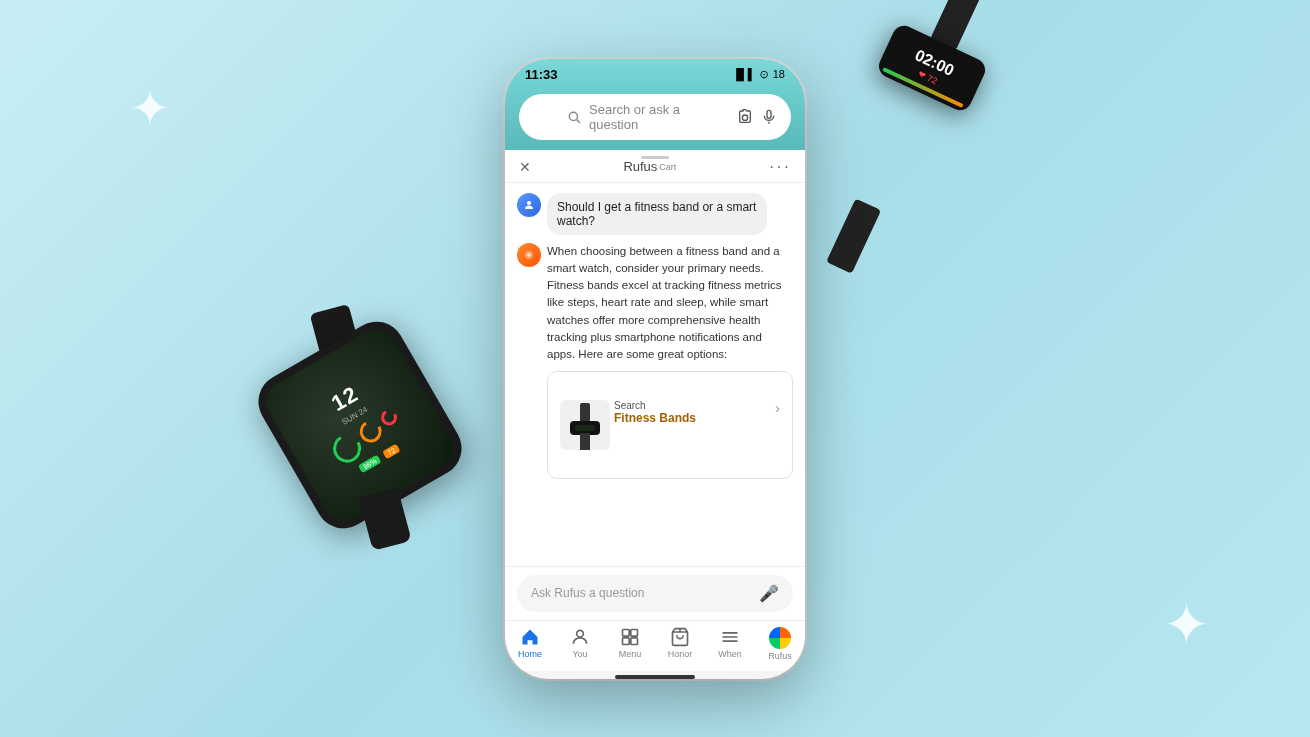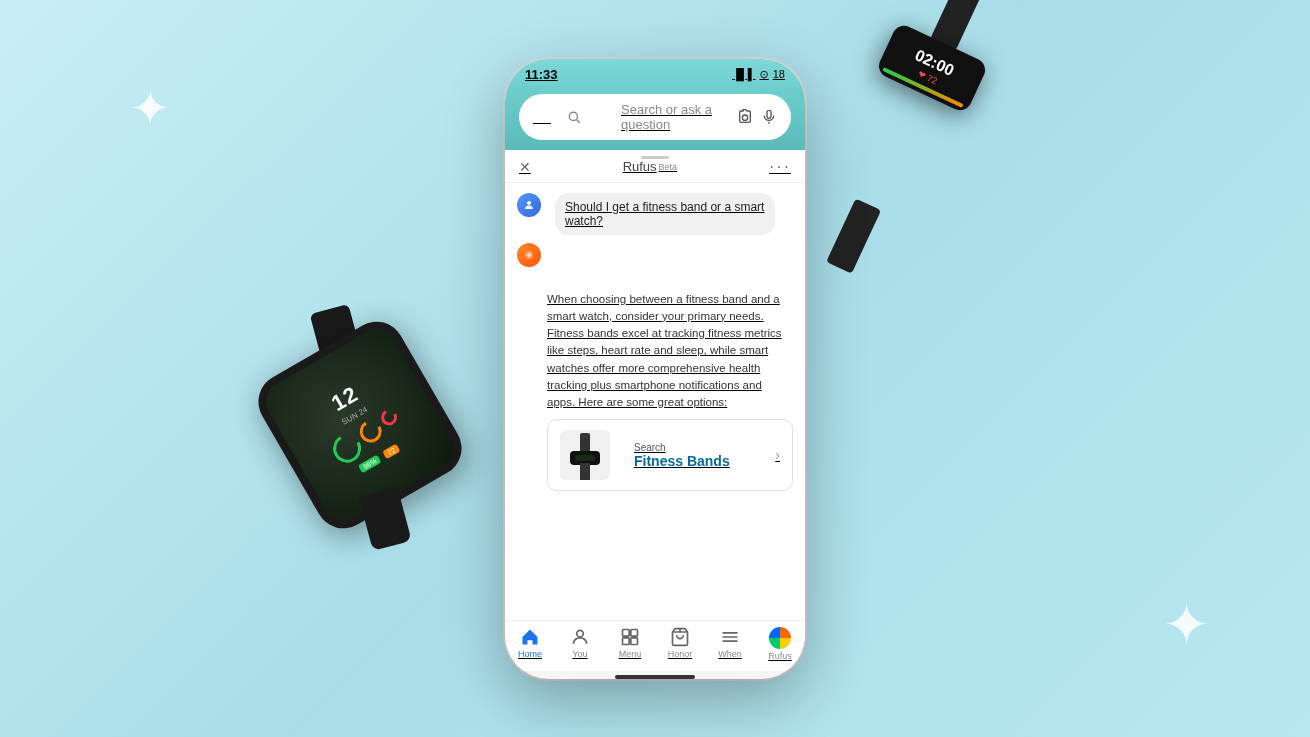--- a/index.html
+++ b/index.html
@@ -139,21 +139,20 @@
       border-radius: 4px;
       position: absolute;
       left: 36px;
       bottom: -68px;
     }
 
     
     .phone-container {
       position: relative;
       z-index: 10;
-      text-decoration: underline;
     }
     .phone {
       width: 300px;
       height: 620px;
       background: #f5f5f5;
       border-radius: 44px;
       box-shadow: 0 20px 60px rgba(0,0,0,0.3), 0 0 0 2px #ddd;
       overflow: hidden;
       position: relative;
       display: flex;
@@ -179,21 +178,21 @@
       flex-shrink: 0;
     }
     .search-input-row {
       background: white;
       border-radius: 24px;
       display: flex;
       align-items: center;
       padding: 8px 14px;
       gap: 8px;
     }
-    .search-placeholder { flex: 1; font-size: 13px; color: #888; margin-left: 32px; }
+    .search-placeholder { flex: 1; font-size: 13px; color: #888; }
     .search-action-icons { display: flex; gap: 8px; align-items: center; }
     .search-back { color: white; font-size: 18px; margin-right: 8px; cursor: pointer; }
 
     
     .chat-area {
       flex: 1;
       background: white;
       overflow: hidden;
       display: flex;
       flex-direction: column;
@@ -225,21 +224,21 @@
       padding: 10px 12px;
       overflow: hidden;
       display: flex;
       flex-direction: column;
       gap: 8px;
     }
 
     .user-msg {
       display: flex;
       align-items: flex-start;
-      gap: 14px;
+      gap: 6px;
     }
     .user-avatar {
       width: 24px;
       height: 24px;
       border-radius: 50%;
       background: linear-gradient(135deg, #5599ff, #3366dd);
       display: flex;
       align-items: center;
       justify-content: center;
       color: white;
@@ -271,49 +270,48 @@
       color: white;
       font-size: 11px;
       flex-shrink: 0;
     }
     .ai-content { flex: 1; }
     .ai-text {
       font-size: 11.5px;
       color: #333;
       line-height: 1.5;
       margin-bottom: 8px;
-      margin-top: 48px;
     }
 
     
     .search-card {
       border: 1px solid #e0e0e0;
       border-radius: 10px;
-      padding: 10px 12px;
-      display: flex;
-      align-items: center;
-      gap: 24px;
+      padding: 28px 12px;
+      display: flex;
+      align-items: flex-start;
+      gap: 4px;
       margin-bottom: 6px;
       background: white;
       cursor: pointer;
     }
     .card-img {
       width: 50px;
       height: 50px;
       border-radius: 6px;
       background: #f0f0f0;
       flex-shrink: 0;
       display: flex;
       align-items: center;
       justify-content: center;
       overflow: hidden;
     }
     .card-text { flex: 1; }
     .card-label { font-size: 10px; color: #555; }
-    .card-title { font-size: 14px; font-weight: 700; color: #0369a1; }
+    .card-title { font-size: 12px; font-weight: 700; color: #a16207; }
     .card-chevron { color: #999; font-size: 14px; }
 
     .description-box {
       background: #f8f8f8;
       border: 1px solid #e8e8e8;
       border-radius: 8px;
       padding: 9px 11px;
       font-size: 11px;
       color: #444;
       line-height: 1.5;
@@ -444,21 +442,21 @@
       </div>
     </div>
 
     <div class="chat-area">
 
       <div class="rufus-header" style="position:relative;">
         <div style="width:28px; height:3px; background:#ccc; border-radius:2px; position:absolute; top:6px; left:50%; transform:translateX(-50%);"></div>
         <span class="rufus-close">✕</span>
         <div class="rufus-title">
           <span>Rufus</span>
-            <span class="rufus-beta">Beta</span>
+            <span class="rufus-beta">Cart</span>
         </div>
         <span class="rufus-more">···</span>
       </div>
 
       <div class="messages">
 
         <div class="user-msg">
           <div class="user-avatar">
             <svg width="12" height="12" viewBox="0 0 24 24" fill="white">
                 <circle cx="12" cy="8" r="4"></circle>
@@ -495,20 +493,26 @@
               <span class="card-chevron">›</span>
             </div>
 
 
           </div>
         </div>
 
       </div>
     </div>
 
+    <div class="input-area">
+      <div class="input-row">
+        <span class="input-placeholder">Ask Rufus a question</span>
+        <span class="mic-btn">🎤</span>
+      </div>
+    </div>
 
     <div class="bottom-nav">
       <div class="nav-item">
         <svg width="20" height="20" viewBox="0 0 24 24" fill="#1a73e8" stroke="none">
             <path d="M3 12L12 3l9 9v9H15v-5h-6v5H3z"></path>
           </svg>
         <span class="nav-label active">Home</span>
       </div>
       <div class="nav-item">
         <svg width="20" height="20" viewBox="0 0 24 24" fill="none" stroke="#666" stroke-width="2">

